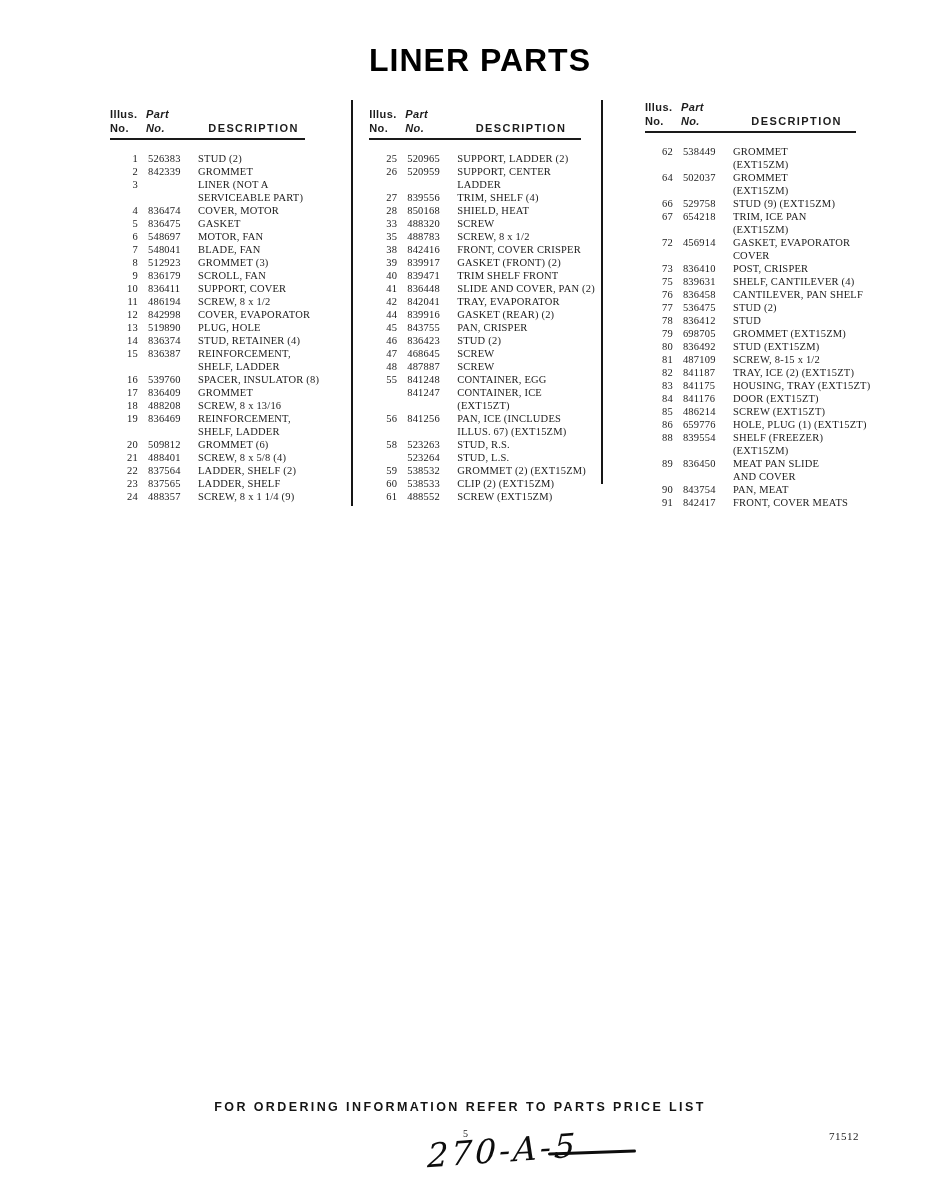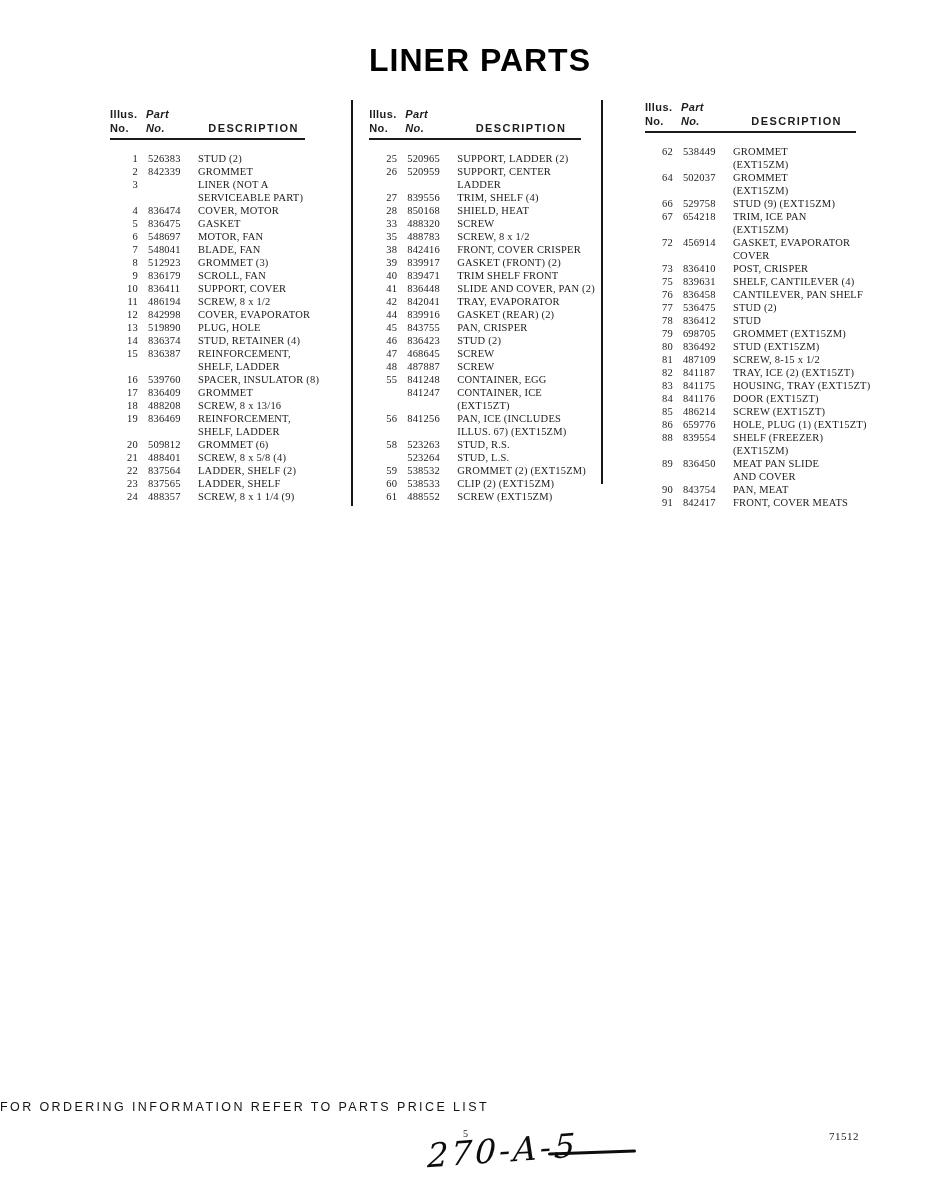--- a/index.html
+++ b/index.html
@@ -62,22 +62,23 @@
 
   .divider{
     position:absolute;width:2px;background:#161616;
   }
   .divider1{left:351px;top:100px;height:406px;}
   .divider2{left:601px;top:100px;height:384px;}
 
   
   .ordering-note{
     position:absolute;top:1100px;left:0;right:24px;
+    text-align:center;
     font-family:"Liberation Sans", sans-serif;
-    font-weight:400;font-size:12.5px;letter-spacing:2.4px;
+    font-weight:700;font-size:12.5px;letter-spacing:2.4px;
     color:#141414;
   }
   .page-number{
     position:absolute;top:1128px;left:463px;
     font-size:10px;color:#222;
   }
   .form-number{
     position:absolute;top:1130px;left:810px;
     font-size:11px;letter-spacing:0.5px;color:#1a1a1a;margin-left:19px;
   }

